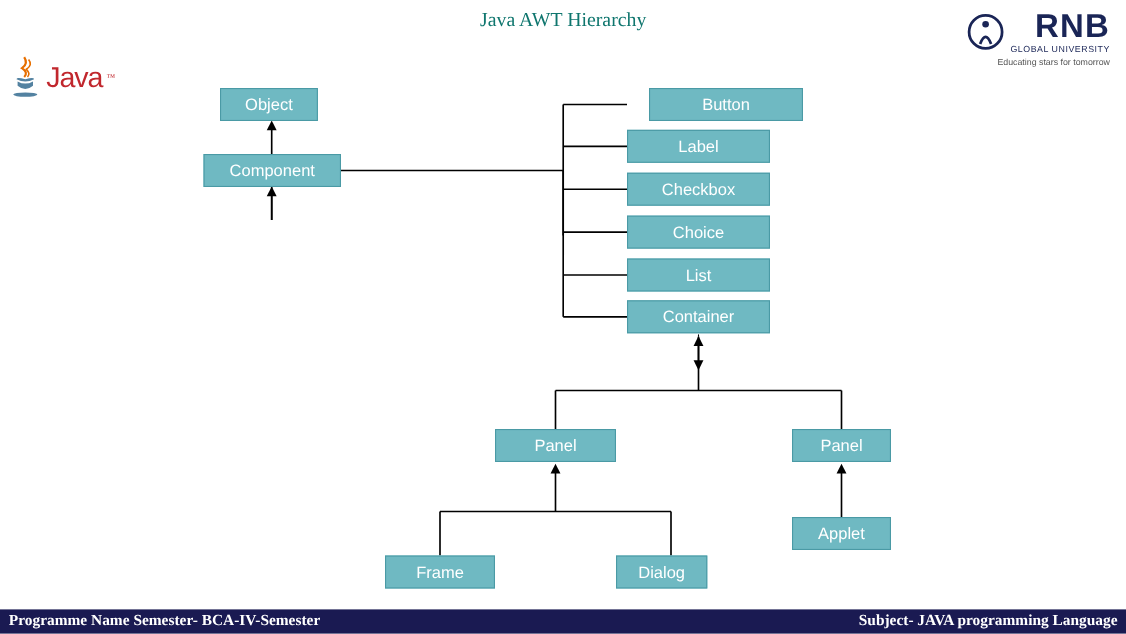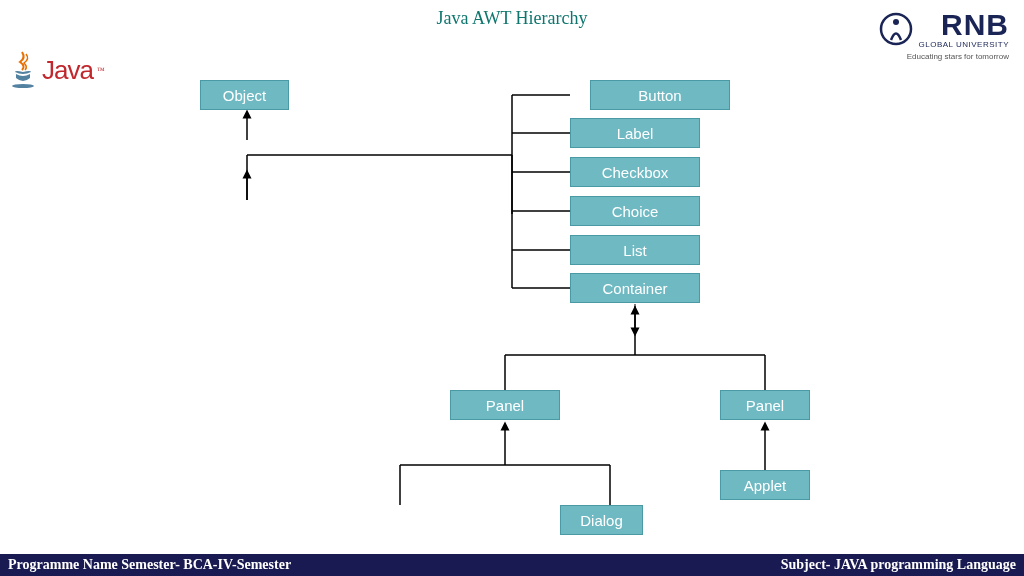--- a/index.html
+++ b/index.html
@@ -89,31 +89,33 @@
 
     <line x1="505" y1="405" x2="505" y2="366" stroke="#000" stroke-width="1.5" marker-end="url(#arrow)"></line>
     <line x1="400" y1="405" x2="610" y2="405" stroke="#000" stroke-width="1.5"></line>
     <line x1="400" y1="405" x2="400" y2="445" stroke="#000" stroke-width="1.5"></line>
     <line x1="610" y1="405" x2="610" y2="445" stroke="#000" stroke-width="1.5"></line>
 
     <line x1="765" y1="410" x2="765" y2="366" stroke="#000" stroke-width="1.5" marker-end="url(#arrow)"></line>
   </svg>
 
   <div class="node" style="left:200px; top:20px; width:89px;">Object</div>
+  <div class="node" style="left:185px; top:80px; width:125px;">Component</div>
 
   <div class="node" style="left:590px; top:20px; width:140px;">Button</div>
   <div class="node" style="left:570px; top:58px; width:130px;">Label</div>
   <div class="node" style="left:570px; top:97px; width:130px;">Checkbox</div>
   <div class="node" style="left:570px; top:136px; width:130px;">Choice</div>
   <div class="node" style="left:570px; top:175px; width:130px;">List</div>
   <div class="node" style="left:570px; top:213px; width:130px;">Container</div>
 
   <div class="node" style="left:450px; top:330px; width:110px;">Panel</div>
   <div class="node" style="left:720px; top:330px; width:90px;">Panel</div>
 
+  <div class="node" style="left:350px; top:445px; width:100px;">Frame</div>
   <div class="node" style="left:560px; top:445px; width:83px;">Dialog</div>
   <div class="node" style="left:720px; top:410px; width:90px;">Applet</div>
 </div>
 
 <div class="footer">
   <span>Programme Name Semester- BCA-IV-Semester</span>
   <span>Subject-  JAVA programming Language</span>
 </div>
 
 </body></html>

